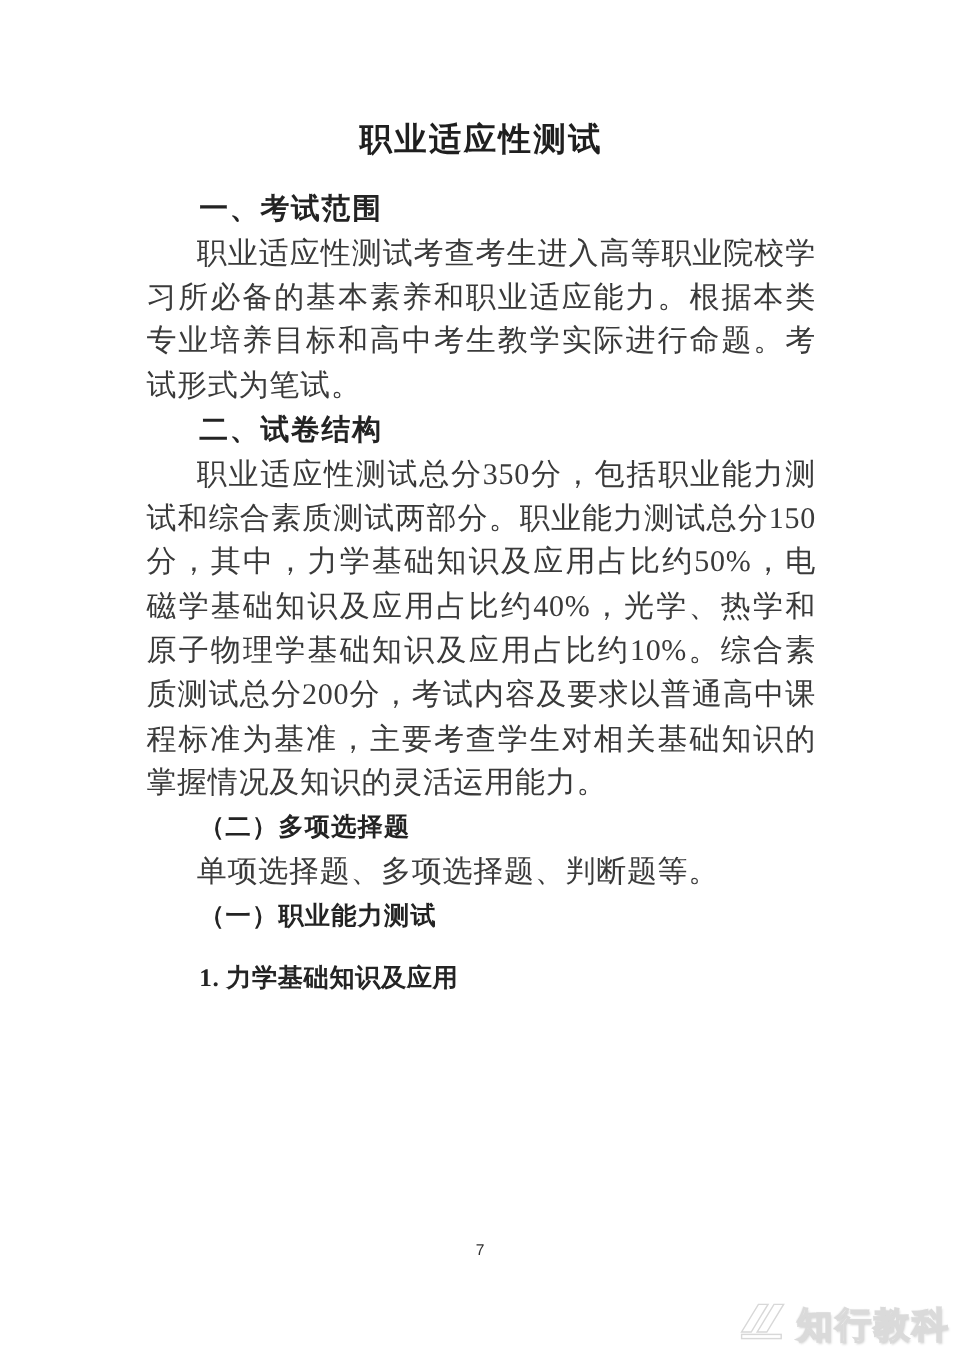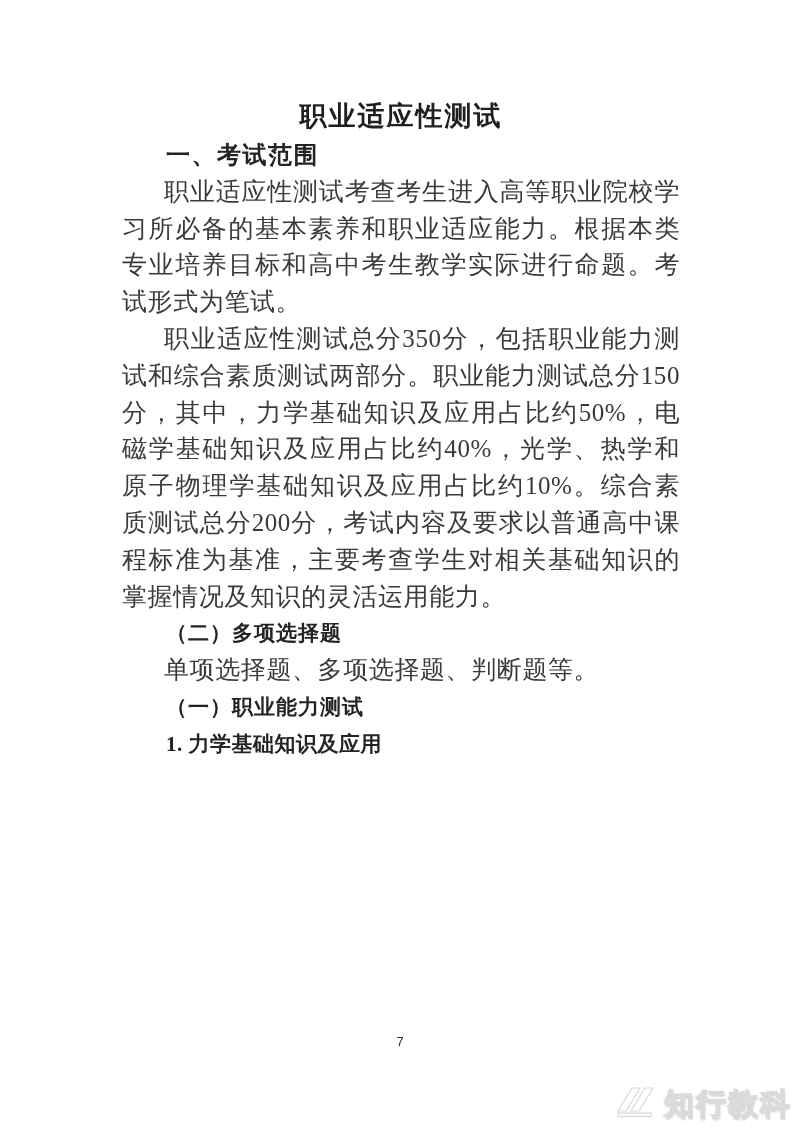--- a/index.html
+++ b/index.html
@@ -19,21 +19,21 @@
     color: #3a3a3a;
   }
   .doc-title {
     font-family: "Liberation Sans", "DejaVu Sans", sans-serif;
     font-size: 27px;
     font-weight: 700;
     color: #1f1f1f;
     text-align: center;
     line-height: 42px;
     letter-spacing: 2px;
-    margin-bottom: 0;
+    margin-bottom: 20px;
   }
   .h1 {
     font-family: "Liberation Sans", "DejaVu Sans", sans-serif;
     font-size: 24px;
     font-weight: 700;
     color: #232323;
     line-height: 36.8px;
     padding-left: 44px;
     letter-spacing: 1.5px;
   }
@@ -47,20 +47,21 @@
     letter-spacing: 1px;
   }
   .h3 {
     font-family: "Liberation Serif", "DejaVu Serif", serif;
     font-size: 21px;
     font-weight: 700;
     color: #242424;
     line-height: 36.8px;
     padding-left: 44px;
     letter-spacing: 0.5px;
+    margin-top: 14px;
   }
   .para {
     margin: 0;
     font-size: 25px;
     line-height: 36.8px;
     text-align: justify;
     text-indent: 42px;
     letter-spacing: 0.6px;
     color: #3a3a3a;
   }
@@ -101,20 +102,21 @@
 <div class="page">
 
   <div class="content">
 
     <div class="doc-title">职业适应性测试</div>
 
     <div class="h1">一、考试范围</div>
 
     <p class="para">职业适应性测试考查考生进入高等职业院校学习所必备的基本素养和职业适应能力。根据本类专业培养目标和高中考生教学实际进行命题。考试形式为笔试。</p>
 
+    <div class="h1">二、试卷结构</div>
 
 
     <p class="para">职业适应性测试总分350分，包括职业能力测试和综合素质测试两部分。职业能力测试总分150分，其中，力学基础知识及应用占比约50%，电磁学基础知识及应用占比约40%，光学、热学和原子物理学基础知识及应用占比约10%。综合素质测试总分200分，考试内容及要求以普通高中课程标准为基准，主要考查学生对相关基础知识的掌握情况及知识的灵活运用能力。</p>
 
     <div class="h2">（二）多项选择题</div>
 
     <p class="para">单项选择题、多项选择题、判断题等。</p>
 
 
     <div class="h2">（一）职业能力测试</div>

